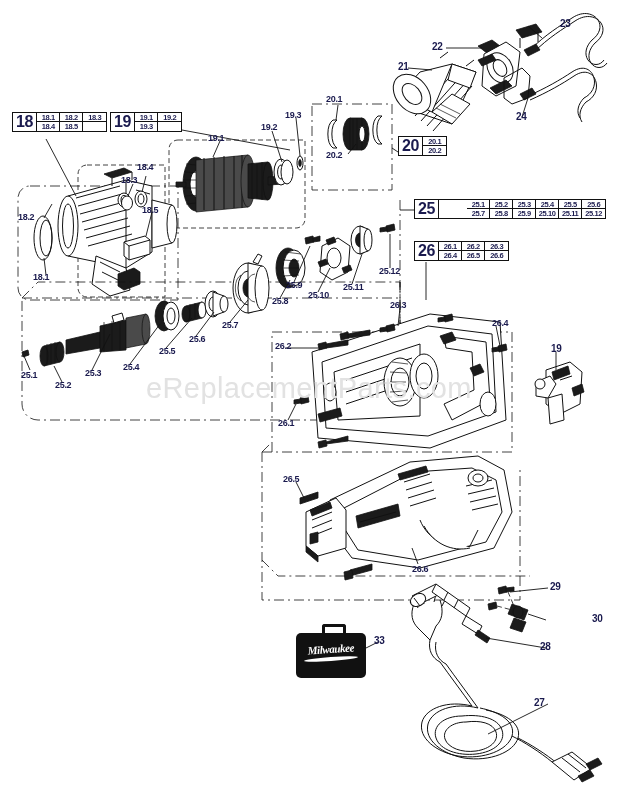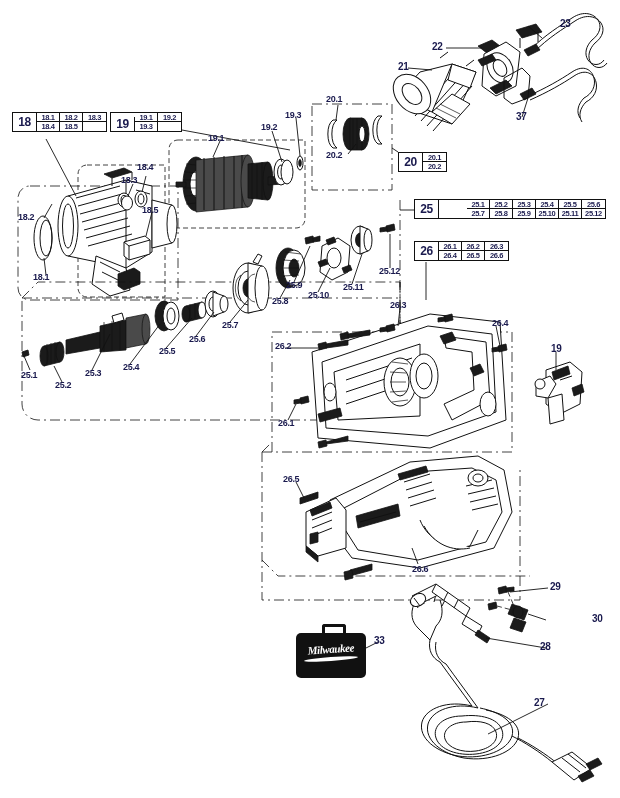--- a/index.html
+++ b/index.html
@@ -6,21 +6,21 @@
   html,body{margin:0;padding:0;background:#ffffff;}
   body{width:620px;height:798px;position:relative;overflow:hidden;
        font-family:"Liberation Sans",sans-serif;color:#12123a;}
   #stage{position:absolute;left:0;top:0;width:620px;height:798px;}
   svg#art{position:absolute;left:0;top:0;width:620px;height:798px;}
 
   
   .ltable{position:absolute;display:flex;align-items:stretch;
           background:#fff;border:1.6px solid #111;box-sizing:border-box;}
   .ltable .main{display:flex;align-items:center;justify-content:center;
-          font-size:12px;font-weight:700;color:#1a1a4e;padding:0 3px;
+          font-size:16px;font-weight:700;color:#1a1a4e;padding:0 3px;
           border-right:1.6px solid #111;min-width:17px;letter-spacing:-.3px;}
   .ltable .grid{display:flex;flex-direction:column;}
   .ltable .row{display:flex;}
   .ltable .cell{border-right:1px solid #111;border-bottom:1px solid #111;
           font-size:7.5px;font-weight:700;color:#1a1a4e;text-align:center;
           padding:0 1px;line-height:9px;height:9px;box-sizing:border-box;
           min-width:23px;letter-spacing:-.4px;}
   .ltable .row:last-child .cell{border-bottom:none;}
   .ltable .cell:last-child{border-right:none;}
   .ltable .cell.blank{color:transparent;}
@@ -494,20 +494,21 @@
     </g>
   </svg>
 
   <div class="case">
     <div class="handle"></div>
     <div class="body"></div>
     <div class="brand">Milwaukee</div>
     <div class="swoosh"></div>
   </div>
 
+  <div class="wm">eReplacementParts.com</div>
 
   <div class="ltable" style="left:12px;top:112px;">
     <div class="main">18</div>
     <div class="grid">
       <div class="row">
         <div class="cell">18.1</div>
         <div class="cell">18.2</div>
         <div class="cell">18.3</div>
       </div>
       <div class="row">
@@ -525,21 +526,21 @@
         <div class="cell">19.1</div>
         <div class="cell">19.2</div>
       </div>
       <div class="row">
         <div class="cell">19.3</div>
         <div class="cell blank"></div>
       </div>
     </div>
   </div>
 
-  <div class="ltable" style="left:398px;top:152px;">
+  <div class="ltable" style="left:398px;top:136px;">
     <div class="main">20</div>
     <div class="grid">
       <div class="row">
         <div class="cell">20.1</div>
       </div>
       <div class="row">
         <div class="cell">20.2</div>
       </div>
     </div>
   </div>
@@ -591,21 +592,21 @@
   <div class="num sm" style="left:208px;top:133px;">19.1</div>
   <div class="num sm" style="left:261px;top:122px;">19.2</div>
   <div class="num sm" style="left:285px;top:110px;">19.3</div>
 
   <div class="num sm" style="left:326px;top:94px;">20.1</div>
   <div class="num sm" style="left:326px;top:150px;">20.2</div>
 
   <div class="num" style="left:398px;top:62px;text-align:center;">21</div>
   <div class="num" style="left:432px;top:42px;">22</div>
   <div class="num" style="left:519px;top:19px;margin-left:41px;">23</div>
-  <div class="num" style="left:516px;top:112px;">37</div>
+  <div class="num" style="left:516px;top:112px;">24</div>
 
   <div class="num sm" style="left:21px;top:370px;">25.1</div>
   <div class="num sm" style="left:55px;top:380px;">25.2</div>
   <div class="num sm" style="left:85px;top:368px;">25.3</div>
   <div class="num sm" style="left:123px;top:362px;">25.4</div>
   <div class="num sm" style="left:159px;top:346px;">25.5</div>
   <div class="num sm" style="left:189px;top:334px;">25.6</div>
   <div class="num sm" style="left:222px;top:320px;">25.7</div>
   <div class="num sm" style="left:272px;top:296px;">25.8</div>
   <div class="num sm" style="left:286px;top:280px;">25.9</div>

